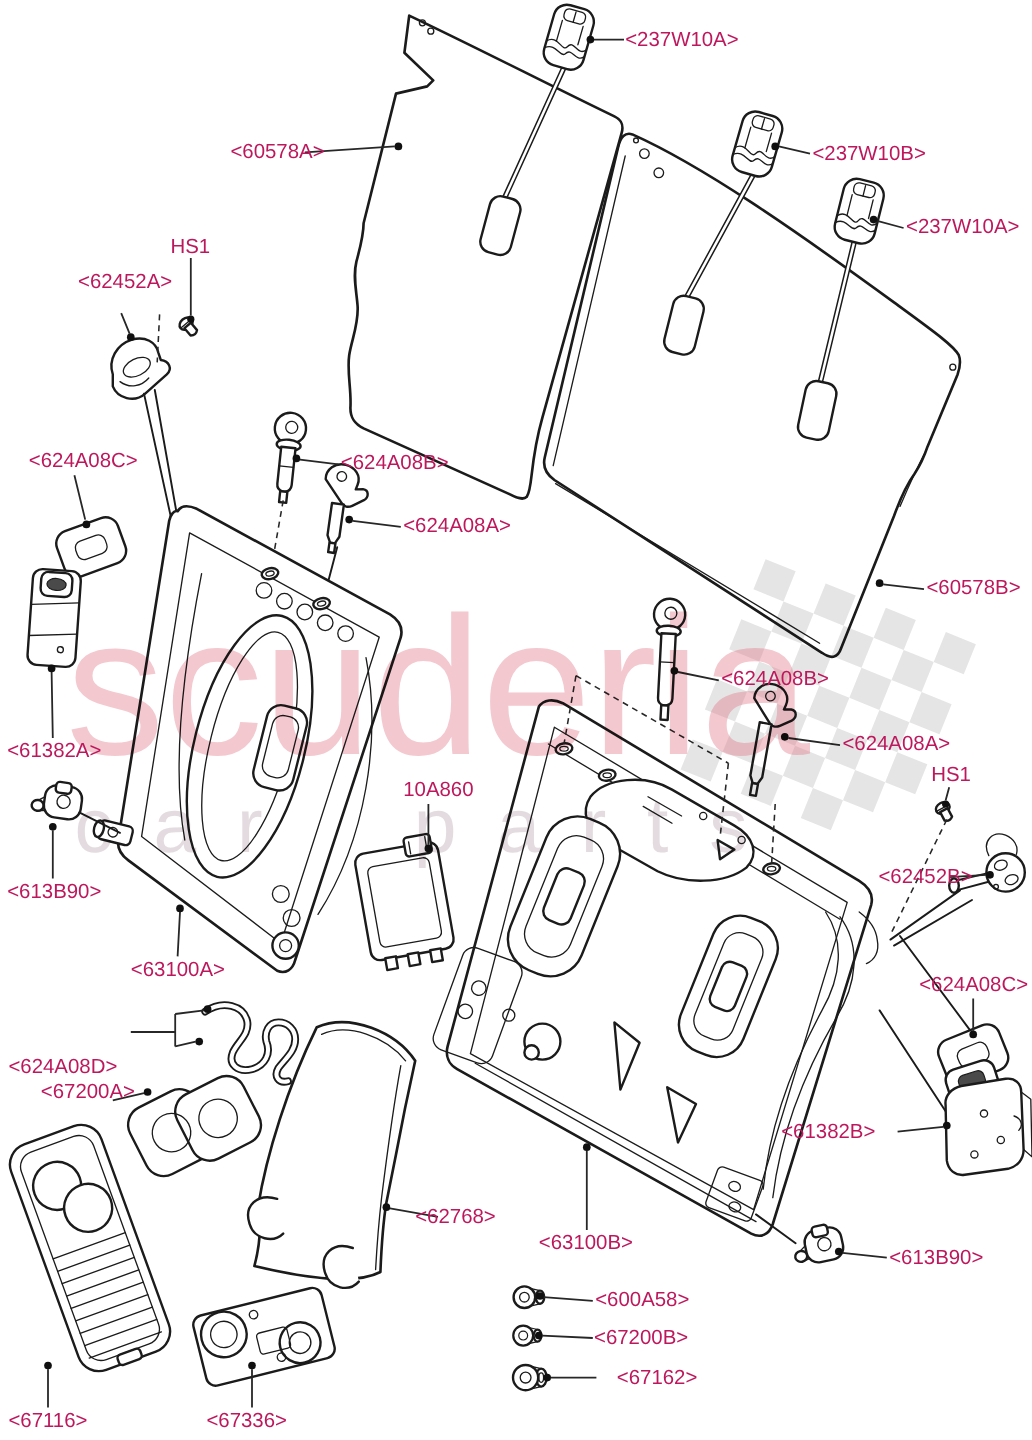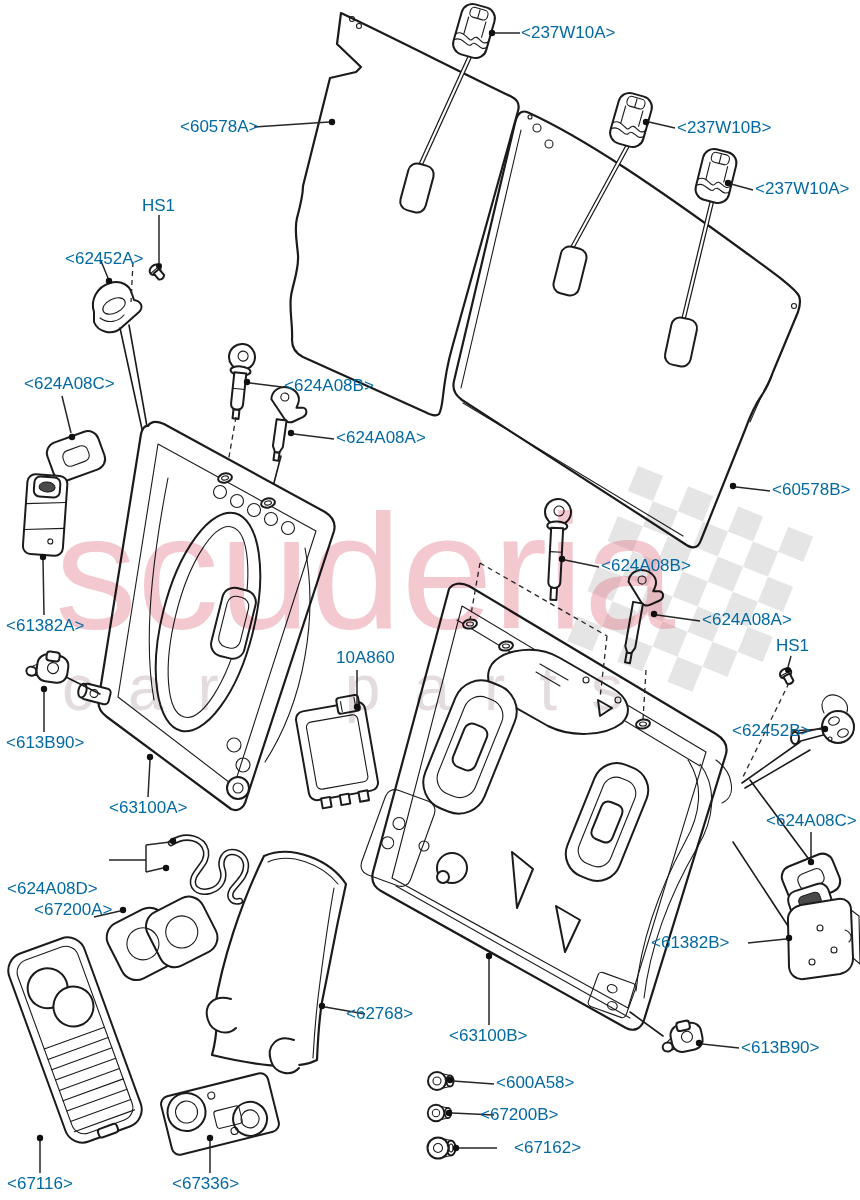--- a/index.html
+++ b/index.html
@@ -20,21 +20,21 @@
   .dk  {fill:#4a4a4a;stroke:#1b1b1b;stroke-width:1;}
   
   .wm{position:absolute;inset:0;z-index:2;mix-blend-mode:multiply;pointer-events:none;}
   .wm-brand{position:absolute;left:55px;top:490px;font-size:164px;font-weight:normal;
             line-height:1;letter-spacing:0px;color:rgba(224,118,134,0.40);white-space:nowrap;}
   .wm-tag{position:absolute;left:62px;top:656px;font-size:64px;font-weight:normal;
           line-height:1;letter-spacing:34px;word-spacing:40px;color:rgba(186,166,175,0.40);
           white-space:nowrap;}
   .wm-flag{position:absolute;left:0;top:0;}
   
-  .callout{position:absolute;z-index:3;color:#0369a1;font-size:17px;line-height:1.05;
+  .callout{position:absolute;z-index:3;color:#be185d;font-size:17px;line-height:1.05;
            white-space:nowrap;cursor:pointer;}
 </style>
 </head>
 <body>
 
 <div class="stage">
 
   <svg class="art" width="860" height="1200" viewBox="0 0 860 1200">
     <defs>
       <g id="sleeve">
@@ -419,43 +419,43 @@
         <rect x="0" y="162" width="27" height="27"></rect>
           <rect x="54" y="162" width="27" height="27"></rect>
           <rect x="108" y="162" width="27" height="27"></rect>
       </g>
     </svg>
     <div class="wm-brand">scuderia</div>
     <div class="wm-tag">car parts</div>
   </div>
 
   <div class="callout" style="left:521px;top:24px">&lt;237W10A&gt;</div>
-  <div class="callout" style="left:180px;top:118px">&lt;60578A&gt;</div>
+  <div class="callout" style="left:192px;top:118px">&lt;60578A&gt;</div>
   <div class="callout" style="left:677px;top:119px">&lt;237W10B&gt;</div>
   <div class="callout" style="left:755px;top:180px">&lt;237W10A&gt;</div>
   <div class="callout" style="left:142px;top:197px">HS1</div>
-  <div class="callout" style="left:65px;top:250px">&lt;62452A&gt;</div>
+  <div class="callout" style="left:65px;top:226px">&lt;62452A&gt;</div>
   <div class="callout" style="left:24px;top:375px">&lt;624A08C&gt;</div>
   <div class="callout" style="left:284px;top:377px">&lt;624A08B&gt;</div>
   <div class="callout" style="left:336px;top:429px">&lt;624A08A&gt;</div>
   <div class="callout" style="left:772px;top:481px">&lt;60578B&gt;</div>
   <div class="callout" style="left:601px;top:557px">&lt;624A08B&gt;</div>
   <div class="callout" style="left:702px;top:611px">&lt;624A08A&gt;</div>
   <div class="callout" style="left:776px;top:637px">HS1</div>
   <div class="callout" style="left:6px;top:617px">&lt;61382A&gt;</div>
   <div class="callout" style="left:336px;top:649px">10A860</div>
   <div class="callout" style="left:6px;top:734px">&lt;613B90&gt;</div>
   <div class="callout" style="left:732px;top:722px">&lt;62452B&gt;</div>
   <div class="callout" style="left:109px;top:799px">&lt;63100A&gt;</div>
   <div class="callout" style="left:766px;top:812px">&lt;624A08C&gt;</div>
   <div class="callout" style="left:34px;top:901px">&lt;67200A&gt;</div>
   <div class="callout" style="left:7px;top:880px">&lt;624A08D&gt;</div>
   <div class="callout" style="left:651px;top:934px">&lt;61382B&gt;</div>
   <div class="callout" style="left:346px;top:1005px">&lt;62768&gt;</div>
   <div class="callout" style="left:449px;top:1027px">&lt;63100B&gt;</div>
   <div class="callout" style="left:741px;top:1039px">&lt;613B90&gt;</div>
   <div class="callout" style="left:496px;top:1074px">&lt;600A58&gt;</div>
-  <div class="callout" style="left:480px;top:1106px">&lt;67200B&gt;</div>
+  <div class="callout" style="left:495px;top:1106px">&lt;67200B&gt;</div>
   <div class="callout" style="left:514px;top:1139px">&lt;67162&gt;</div>
   <div class="callout" style="left:7px;top:1175px">&lt;67116&gt;</div>
   <div class="callout" style="left:172px;top:1175px">&lt;67336&gt;</div>
 
 </div>
 
 </body></html>

